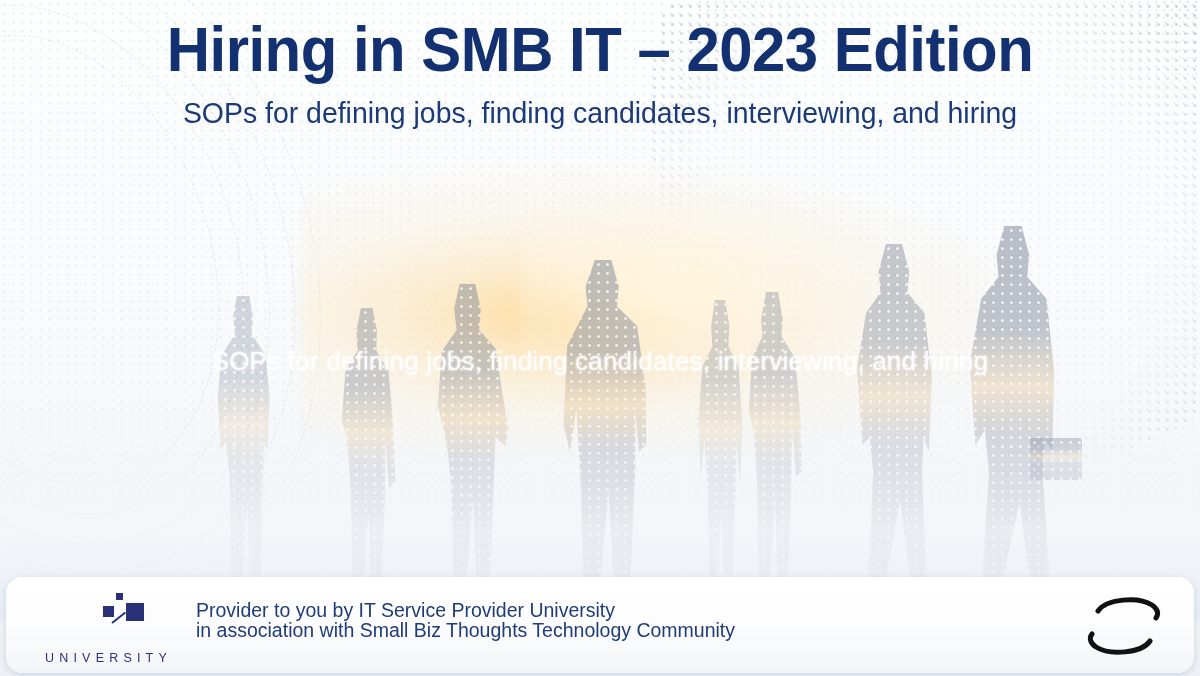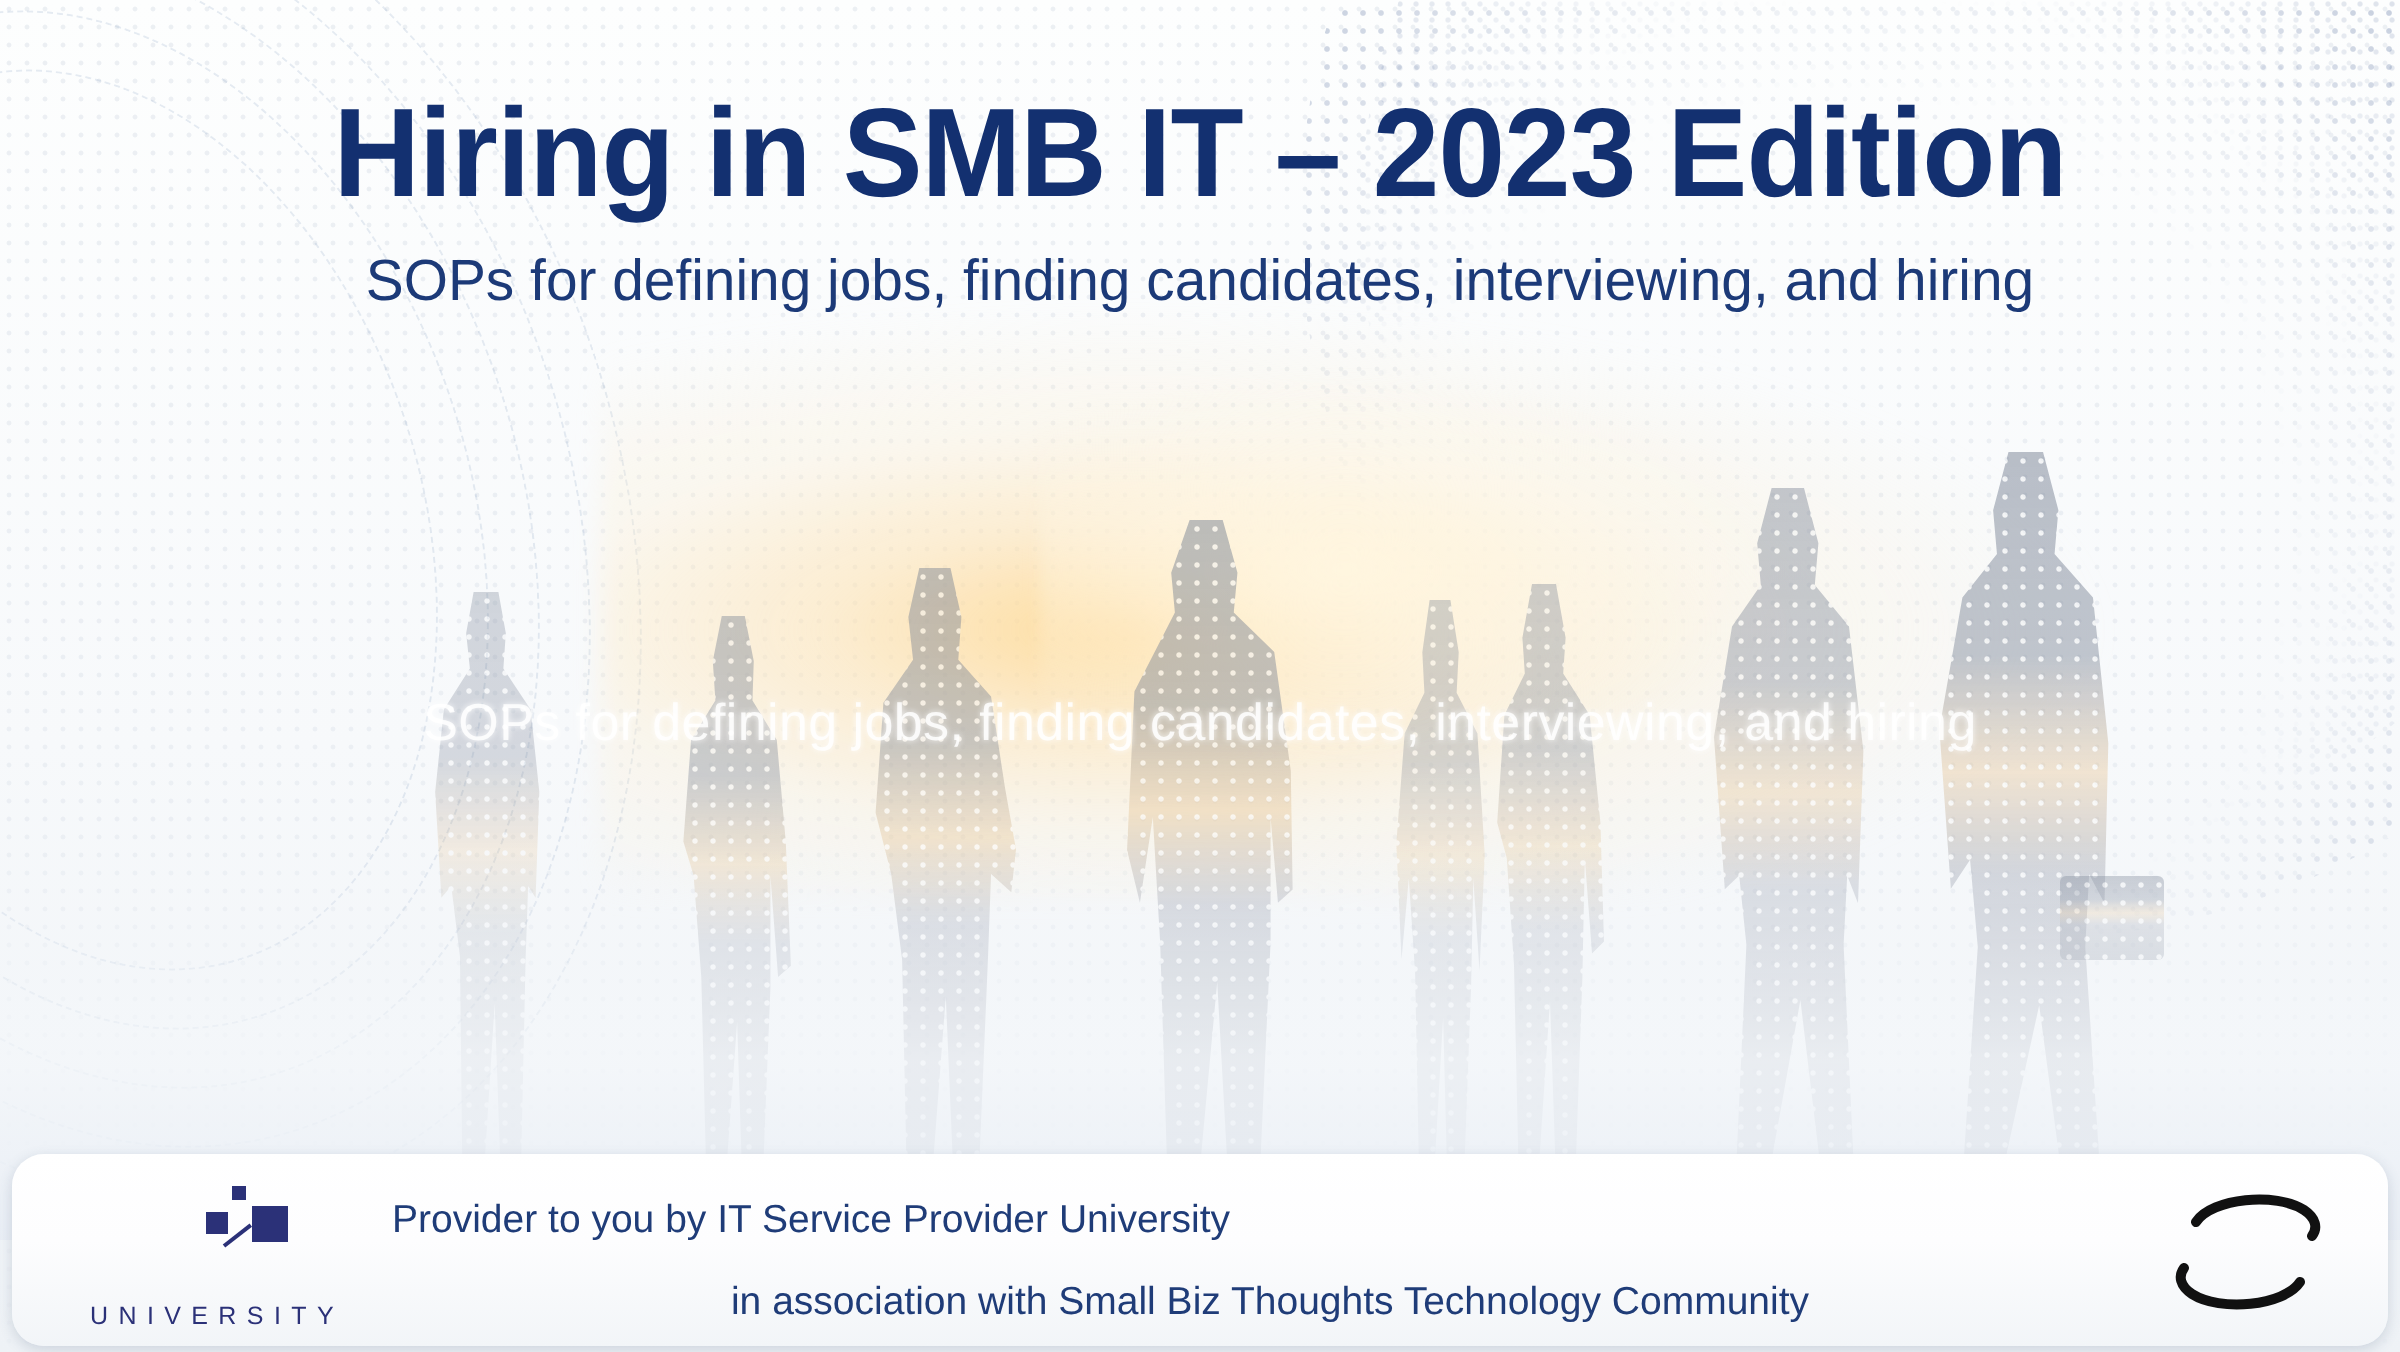--- a/index.html
+++ b/index.html
@@ -161,21 +161,20 @@
     white-space: nowrap;
     pointer-events: none;
   }
 
   
   .headline {
     position: absolute;
     left: 0; right: 0;
     top: 16px;
     text-align: center;
-    margin-top: 28px;
   }
   .title {
     font-family: "Liberation Sans Narrow", "Liberation Sans", sans-serif;
     font-weight: bold;
     font-size: 63px;
     line-height: 1.05;
     color: #133070;
     letter-spacing: -0.5px;
     margin: 0;
     transform: scaleX(0.95);
@@ -221,21 +220,21 @@
   .footer-text {
     position: absolute;
     left: 190px;
     top: 24px;
     width: 880px;
     color: #1f3c78;
     font-size: 19.5px;
     line-height: 1.0;
   }
   .footer-line1 { text-align: left; }
-  .footer-line2 { text-align: center; margin-top: 21px; padding-right: 2px; }
+  .footer-line2 { text-align: left; padding-right: 2px; }
 
   
   .itsp-logo {
     position: absolute;
     left: 24px;
     top: 16px;
     width: 152px;
     height: 72px;
   }
   .itsp-word {

